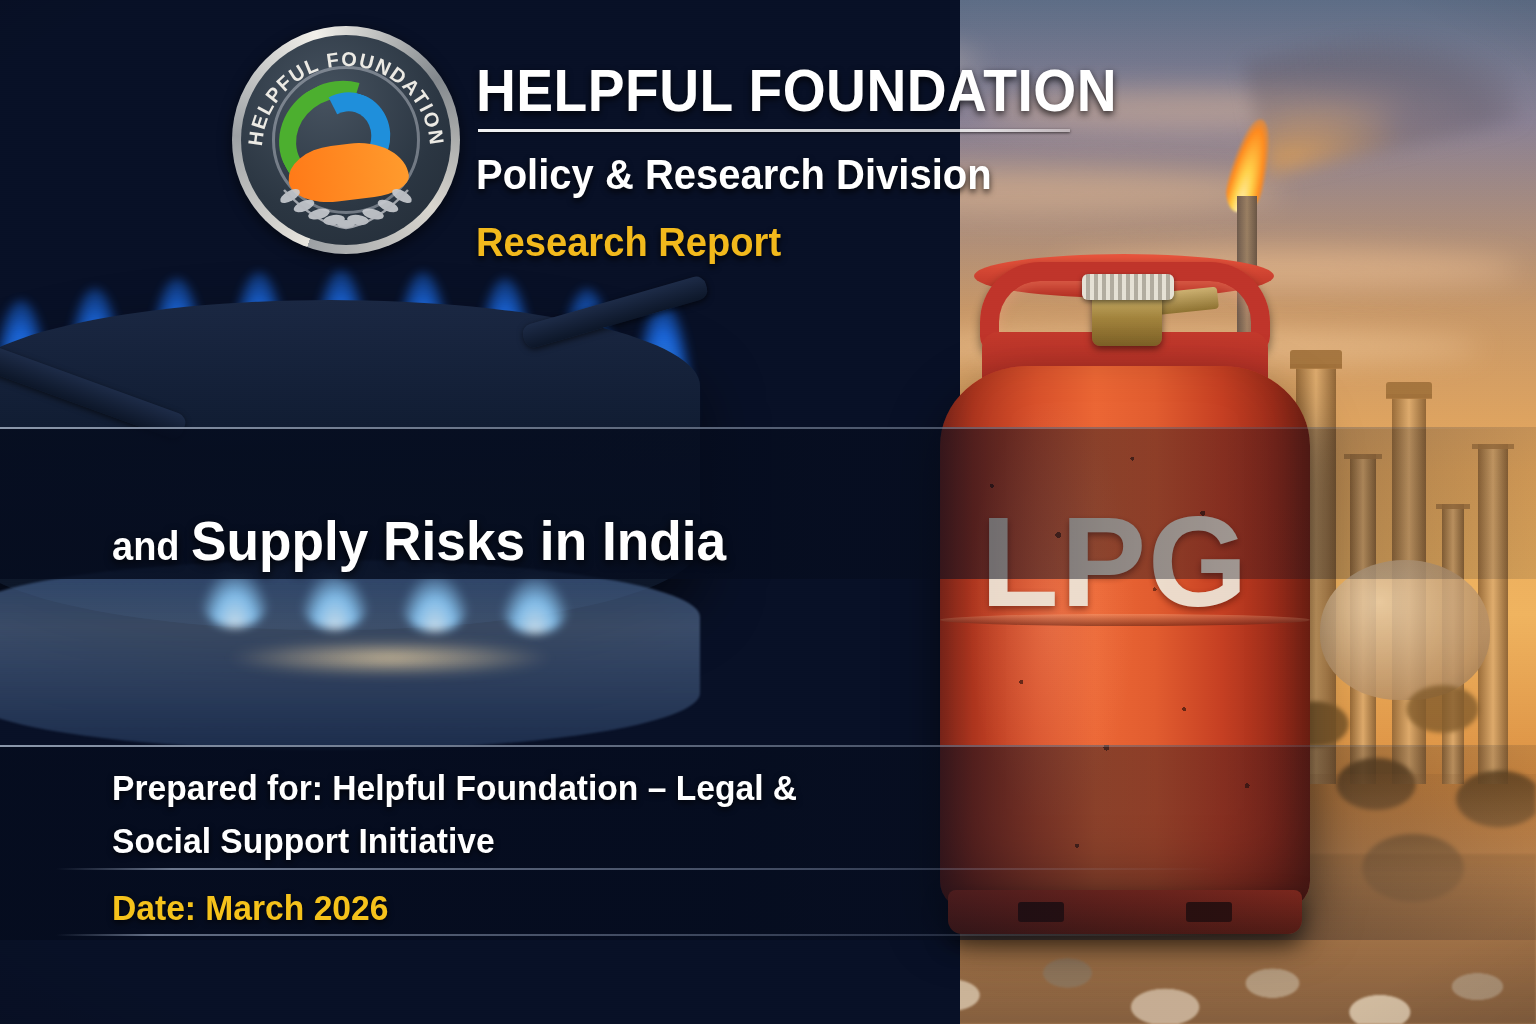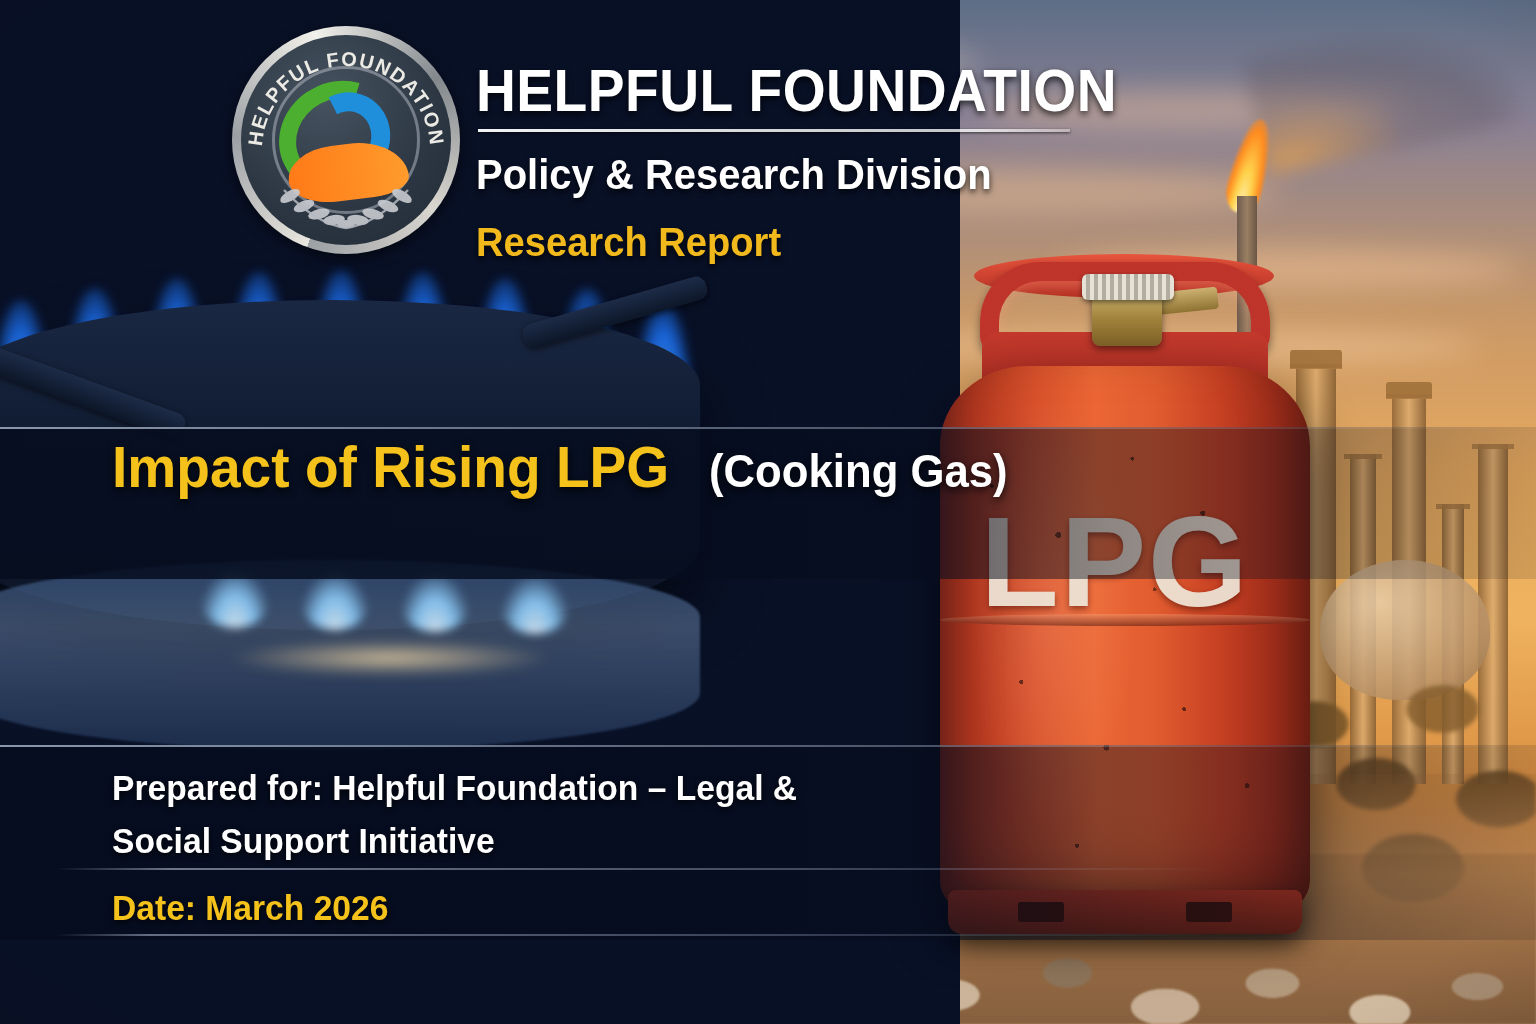--- a/index.html
+++ b/index.html
@@ -518,22 +518,22 @@
   </div>
 
   <div class="hdr-title">HELPFUL FOUNDATION</div>
   <div class="hdr-rule"></div>
   <div class="hdr-sub">Policy &amp; Research Division</div>
   <div class="hdr-kicker">Research Report</div>
 
   <div class="band" id="title-band">
     <div class="band-top-edge"></div>
   </div>
-  <div class="title-l1">
-    <span class="title-main">Impact of Rising LPG</span><span class="title-paren">(Cooking Gas)</span>
+  <div class="title-l2">
+    <span class="title-and">and</span><span class="title-rest">Supply Risks in India</span>
   </div>
 
   <div class="band" id="footer-band">
     <div class="band-top-edge"></div>
   </div>
   <div class="prep">Prepared for: Helpful Foundation – Legal &amp; Social Support Initiative</div>
   <div class="foot-rule"></div>
   <div class="date">Date: March 2026</div>
   <div class="bottom-rule"></div>
 

